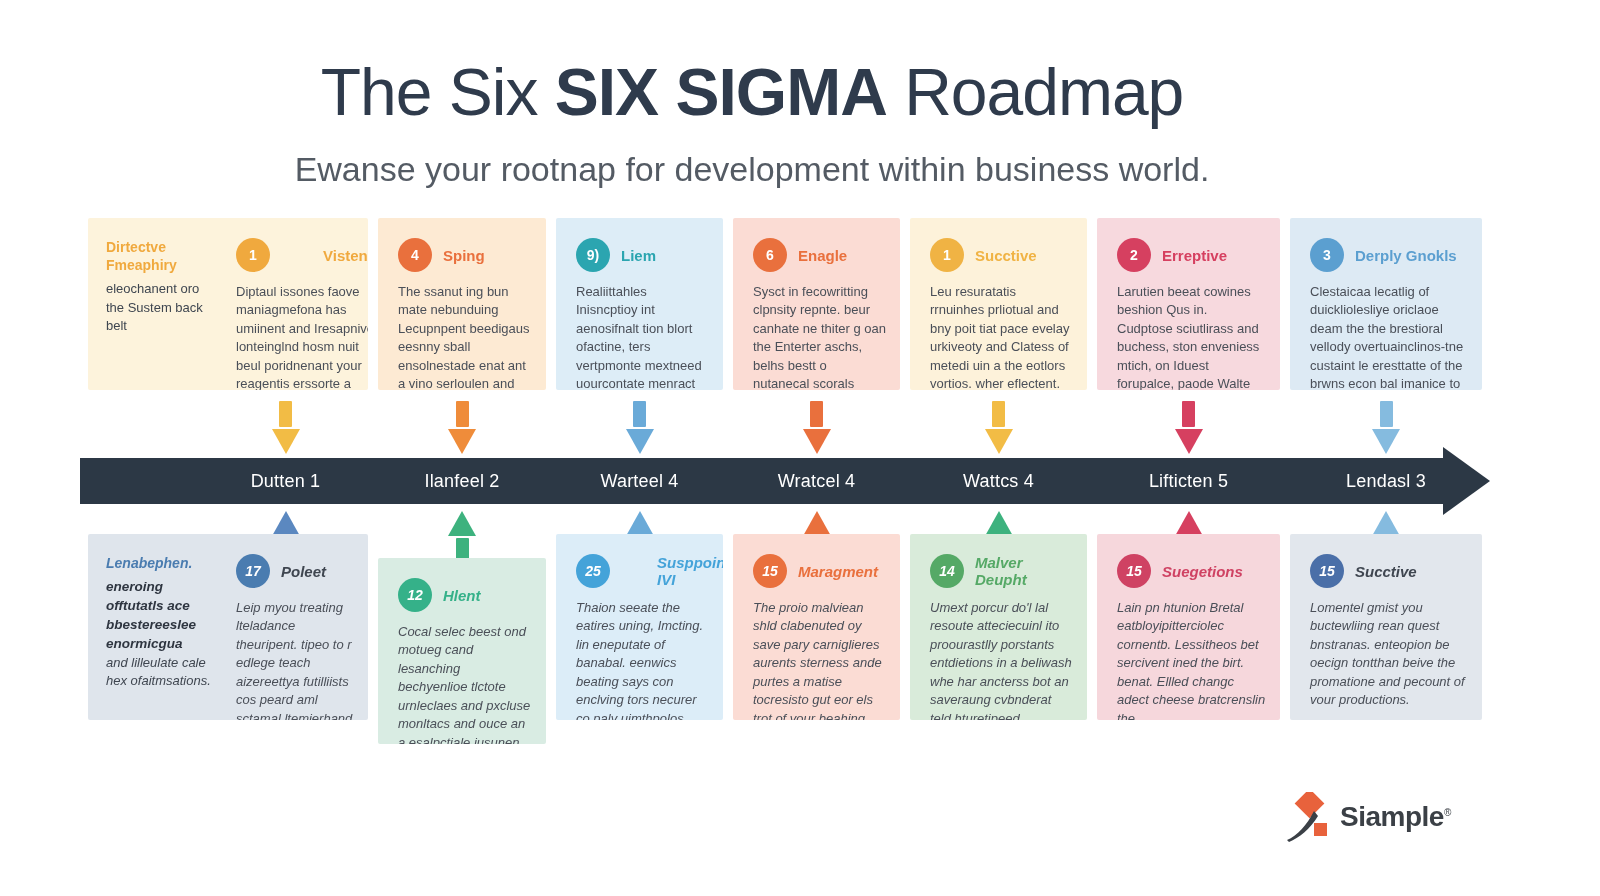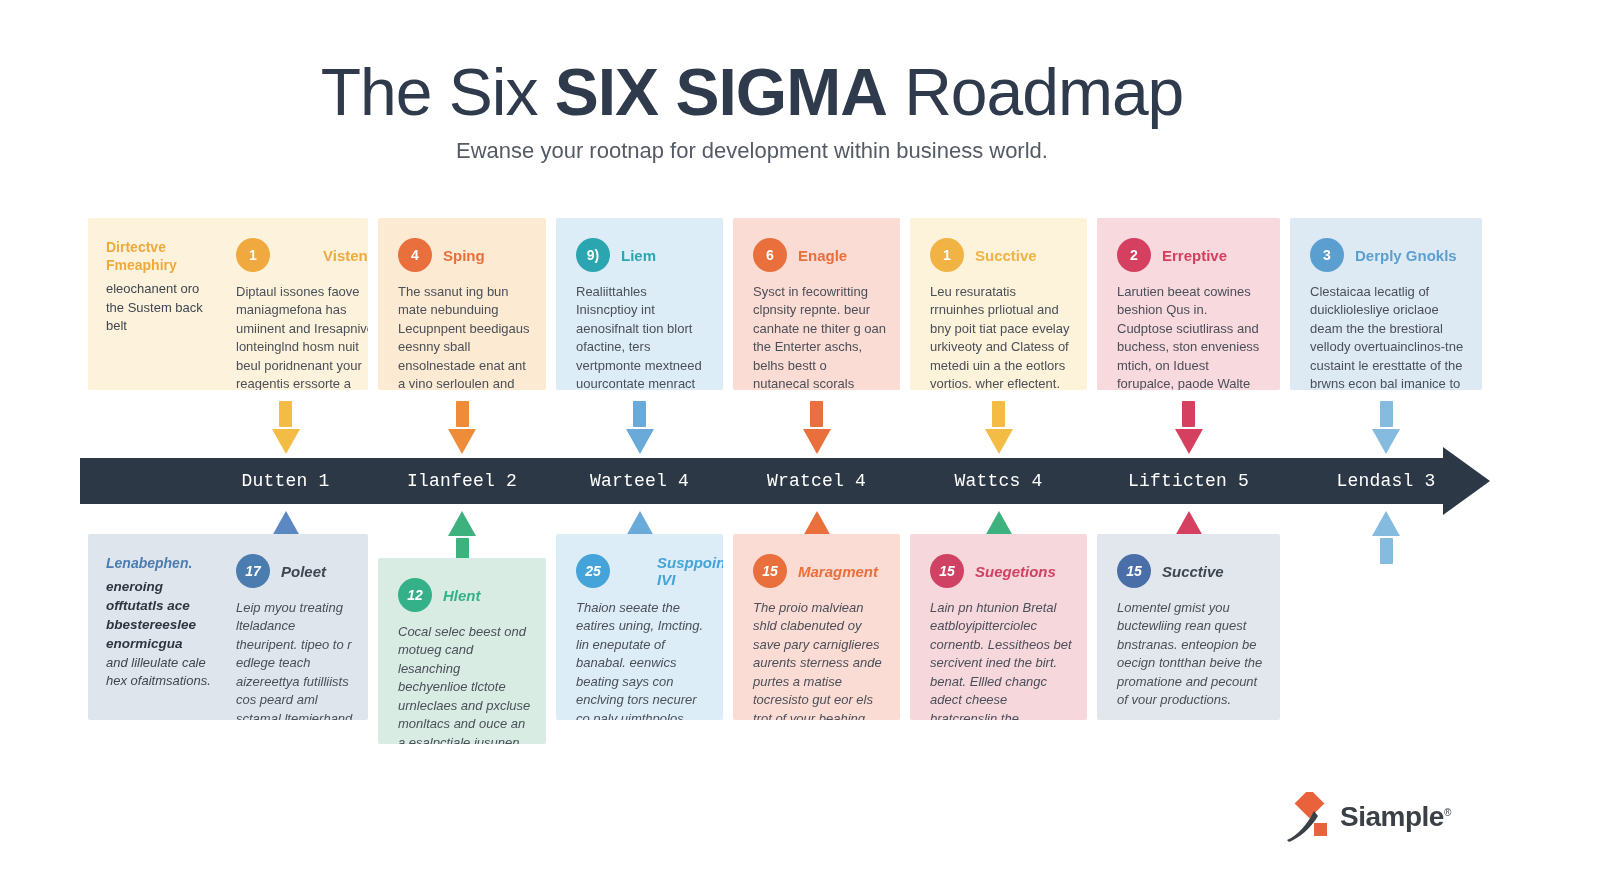--- a/index.html
+++ b/index.html
@@ -2,21 +2,21 @@
 <html><head>
 <meta charset="utf-8">
 <style>
   html,body{margin:0;padding:0;background:#fff;}
   .canvas{position:relative;width:1504px;height:896px;background:#ffffff;overflow:hidden;
           font-family:"Liberation Sans","DejaVu Sans",sans-serif;}
   .title{position:absolute;top:10px;left:0;right:0;text-align:center;
          font-size:66px;font-weight:500;color:#2f3b4c;letter-spacing:-1px;}
   .title strong{font-weight:800;}
   .subtitle{position:absolute;top:116px;left:0;right:0;text-align:center;
-            font-size:22px;font-weight:400;color:#545b64;}
+            font-size:34px;font-weight:400;color:#545b64;}
 
   .grid{position:absolute;left:88px;width:1394px;display:grid;column-gap:10px;
         grid-template-columns:280px 168px 167px 167px 177px 183px 192px;}
   .cards-top{top:218px;}
   .cards-top .card{height:172px;}
   .cards-bottom{top:534px;font-style:italic;}
   .cards-bottom .card{height:186px;}
   .card{border-radius:2px;box-sizing:border-box;padding:20px 14px 0 20px;overflow:hidden;}
   .card.wide{display:flex;gap:24px;padding-left:18px;}
   .intro-col{width:106px;flex:none;}
@@ -43,21 +43,21 @@
            border-bottom:25px solid transparent;margin-bottom:2px;}
 
   .timeline{position:absolute;top:458px;left:80px;width:1410px;height:46px;}
   .timeline-bar{position:absolute;left:0;top:0;width:1363px;height:46px;}
   .timeline-head{position:absolute;left:1363px;top:-11px;width:0;height:0;
                  border-top:34px solid transparent;border-bottom:34px solid transparent;
                  border-left:47px solid transparent;}
   .timeline-labels{position:absolute;left:8px;top:0;width:1394px;height:46px;display:grid;column-gap:10px;
                    grid-template-columns:280px 168px 167px 167px 177px 183px 192px;}
   .tl-cell{display:flex;align-items:center;justify-content:center;color:#fff;
-           font-size:18px;font-weight:500;letter-spacing:.2px;font-family:Liberation Mono, monospace;}
+           font-size:18px;font-weight:500;letter-spacing:.2px;}
   .tl-cell.first{padding-left:115px;}
 
   .logo{position:absolute;top:792px;left:1286px;display:flex;align-items:center;gap:8px;}
   .logo-text{font-size:28px;font-weight:800;color:#3b4046;letter-spacing:-.5px;}
   .logo-text sup{font-size:10px;font-weight:400;vertical-align:super;}
 </style>
 </head>
 <body>
 
 <div class="canvas">
@@ -280,20 +280,27 @@
     </div>
 
     <div class="card" style="background: rgb(251, 220, 212);">
       <div class="badge-row">
         <div class="badge" style="background: rgb(233, 112, 61);">15</div>
         <div class="card-label" style="color: rgb(233, 112, 61);">Maragment</div>
       </div>
       <div class="card-body">The proio malviean shld clabenuted oy save pary carniglieres aurents sterness ande purtes a matise tocresisto gut eor els trot of your beahing deslign.</div>
     </div>
 
+    <div class="card" style="background: rgb(217, 235, 218);">
+      <div class="badge-row">
+        <div class="badge" style="background: rgb(85, 169, 102);">14</div>
+        <div class="card-label" style="color: rgb(85, 169, 102);">Malver Deupht</div>
+      </div>
+      <div class="card-body">Umext porcur do'l lal resoute atteciecuinl ito proourastlly porstants entdietions in a beliwash whe har ancterss bot an saveraung cvbnderat teld hturetipeed.</div>
+    </div>
 
     <div class="card" style="background: rgb(246, 215, 220);">
       <div class="badge-row">
         <div class="badge" style="background: rgb(207, 66, 99);">15</div>
         <div class="card-label" style="color: rgb(207, 66, 99);">Suegetions</div>
       </div>
       <div class="card-body">Lain pn htunion Bretal eatbloyipitterciolec cornentb. Lessitheos bet sercivent ined the birt. benat. Ellled changc adect cheese bratcrenslin the</div>
     </div>
 
     <div class="card" style="background: rgb(226, 231, 237);">

